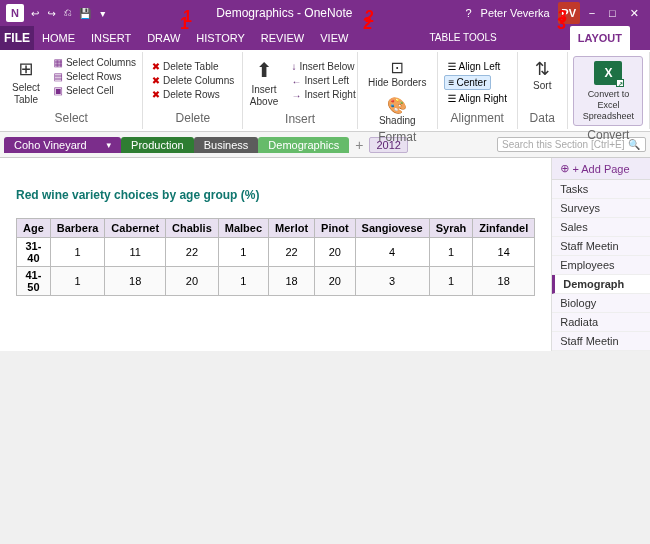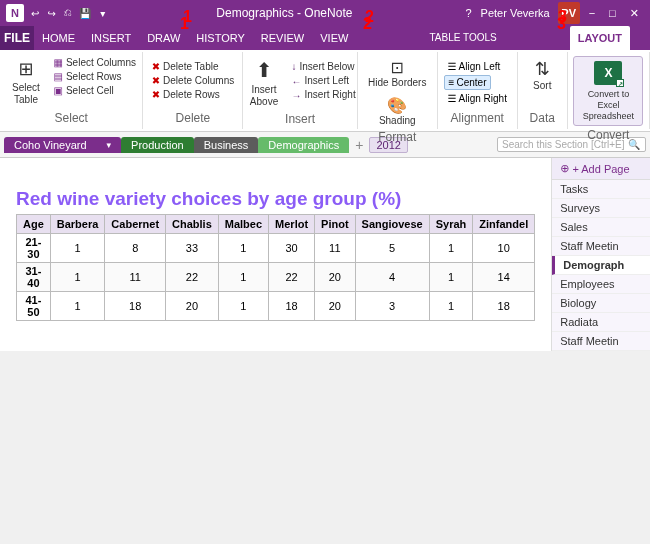--- a/index.html
+++ b/index.html
@@ -192,24 +192,24 @@
       border-bottom: 1px solid #eee;
       white-space: nowrap;
       overflow: hidden;
       text-overflow: ellipsis;
     }
     .page-item.active { background: white; border-left: 3px solid #7B2D8B; font-weight: bold; }
 
     
     .table-container { margin-top: 20px; }
     .table-title {
-      font-size: 19px;
+      font-size: 12px;
       font-weight: bold;
-      color: #8b5cf6;
-      margin-bottom: 4px;
+      color: #0f766e;
+      margin-bottom: 16px;
     }
     table.data-table {
       border-collapse: collapse;
       font-size: 11px;
       width: 100%;
     }
     table.data-table th {
       background: #e8e0f0;
       border: 1px solid #bbb;
       padding: 3px 6px;
@@ -467,32 +467,20 @@
             <th>Chablis</th>
             <th>Malbec</th>
             <th>Merlot</th>
             <th>Pinot</th>
             <th>Sangiovese</th>
             <th>Syrah</th>
             <th>Zinfandel</th>
           </tr>
         </thead>
         <tbody id="table-body">
-        <tr>
-              <td style="font-weight: bold; text-align: center;">21-30</td>
-              <td>1</td>
-              <td>8</td>
-              <td>33</td>
-              <td>1</td>
-              <td>30</td>
-              <td>11</td>
-              <td>5</td>
-              <td>1</td>
-              <td>10</td>
-            </tr>
             <tr>
               <td style="font-weight: bold; text-align: center;">31-40</td>
               <td>1</td>
               <td>11</td>
               <td>22</td>
               <td>1</td>
               <td>22</td>
               <td>20</td>
               <td>4</td>
               <td>1</td>
@@ -518,22 +506,22 @@
   <div class="right-sidebar">
     <div class="add-page-btn">
       <span>⊕</span>
       <span>+ Add Page</span>
     </div>
     <div id="page-list">
         <div class="page-item">Tasks</div>
         <div class="page-item">Surveys</div>
         <div class="page-item">Sales</div>
         <div class="page-item">Staff Meetin</div>
+        <div class="page-item">Employees</div>
         <div class="page-item active">Demograph</div>
-        <div class="page-item">Employees</div>
         <div class="page-item">Biology</div>
         <div class="page-item">Radiata</div>
         <div class="page-item">Staff Meetin</div>
       </div>
   </div>
 </div>
 
 <div style="position:fixed;top:8px;left:183px;color:red;font-size:16px;font-weight:bold;pointer-events:none;z-index:999;">1</div>
 <div style="position:fixed;top:8px;left:365px;color:red;font-size:16px;font-weight:bold;pointer-events:none;z-index:999;">2</div>
 <div style="position:fixed;top:8px;left:558px;color:red;font-size:16px;font-weight:bold;pointer-events:none;z-index:999;">3</div>

